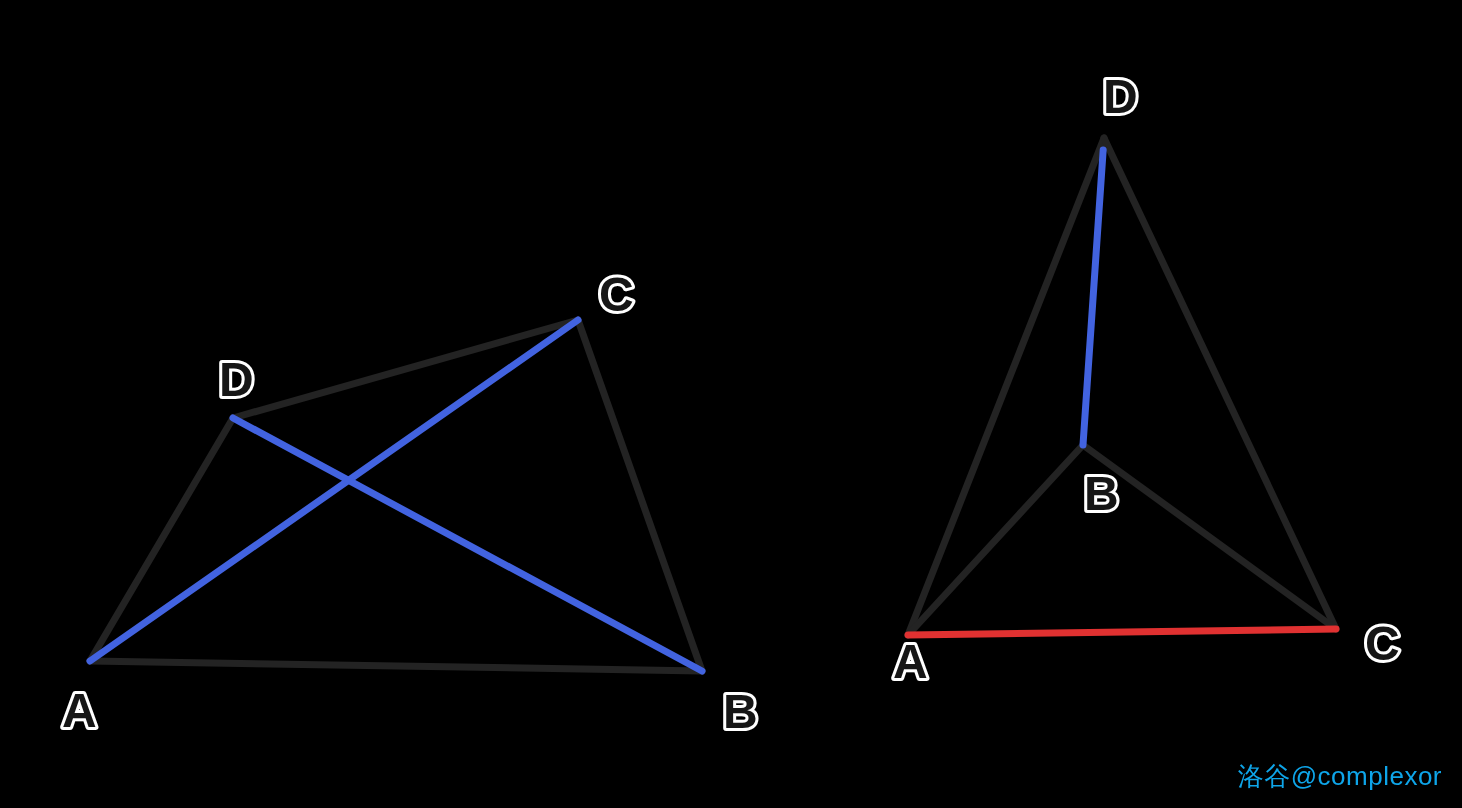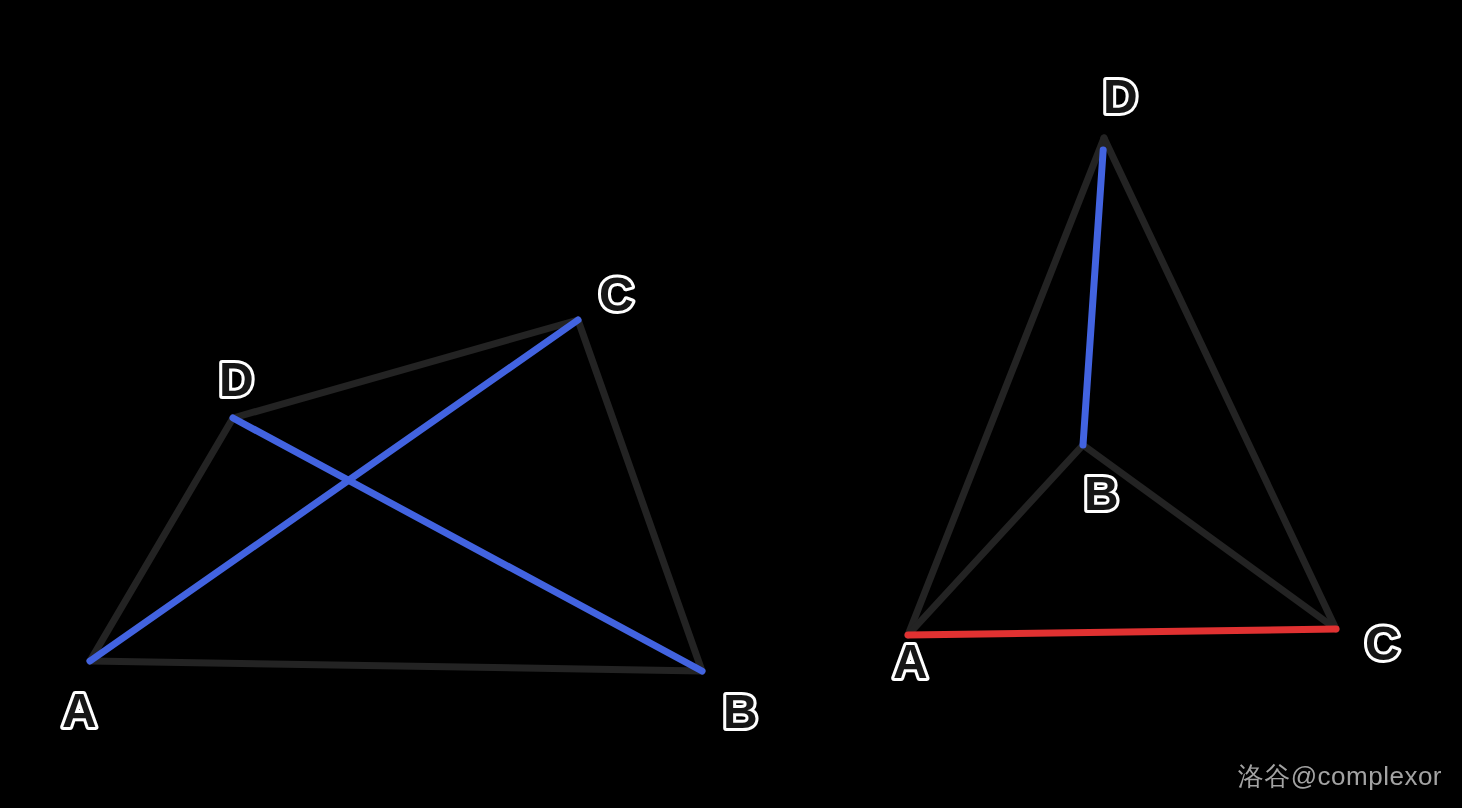--- a/index.html
+++ b/index.html
@@ -63,14 +63,14 @@
         <line x1="1083" y1="445" x2="908" y2="635" stroke="#232323" stroke-width="7" stroke-linecap="round"></line>
         <line x1="1083" y1="445" x2="1336" y2="629" stroke="#232323" stroke-width="7" stroke-linecap="round"></line>
         <line x1="1103.181066791516" y1="149.9720235716458" x2="1083" y2="445" stroke="#4263e0" stroke-width="7" stroke-linecap="round"></line>
         <line x1="908" y1="635" x2="1336" y2="629" stroke="#e03131" stroke-width="7" stroke-linecap="round"></line>
         <text x="893" y="678" class="vertex-label" style="fill: rgb(22, 22, 22); stroke: rgb(255, 255, 255); font-size: 48px;">A</text>
         <text x="1084" y="510" class="vertex-label" style="fill: rgb(22, 22, 22); stroke: rgb(255, 255, 255); font-size: 48px;">B</text>
         <text x="1365" y="660" class="vertex-label" style="fill: rgb(22, 22, 22); stroke: rgb(255, 255, 255); font-size: 48px;">C</text>
         <text x="1103" y="113" class="vertex-label" style="fill: rgb(22, 22, 22); stroke: rgb(255, 255, 255); font-size: 48px;">D</text>
       </g>
   </svg>
-  <div class="watermark" style="color: #a3a3a3;">洛谷@complexor</div>
+  <div class="watermark" style="color: #0ea5e9;">洛谷@complexor</div>
 </div>
 
 </body></html>

